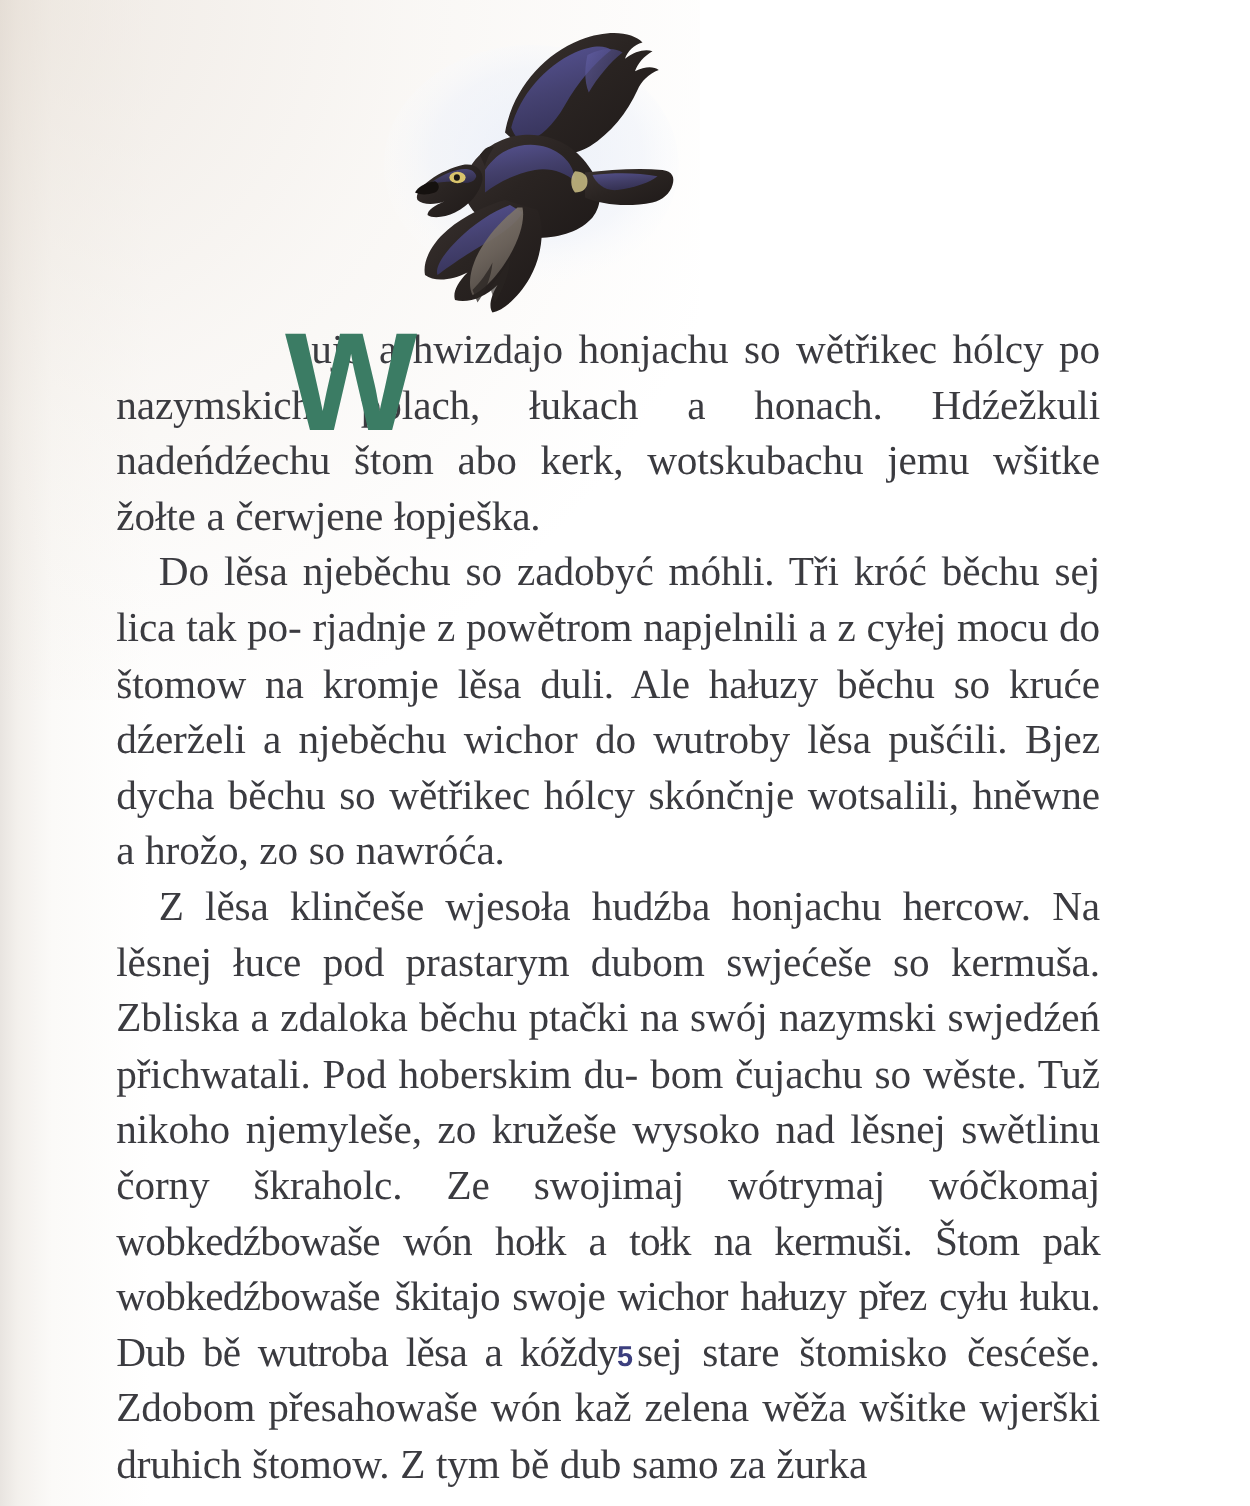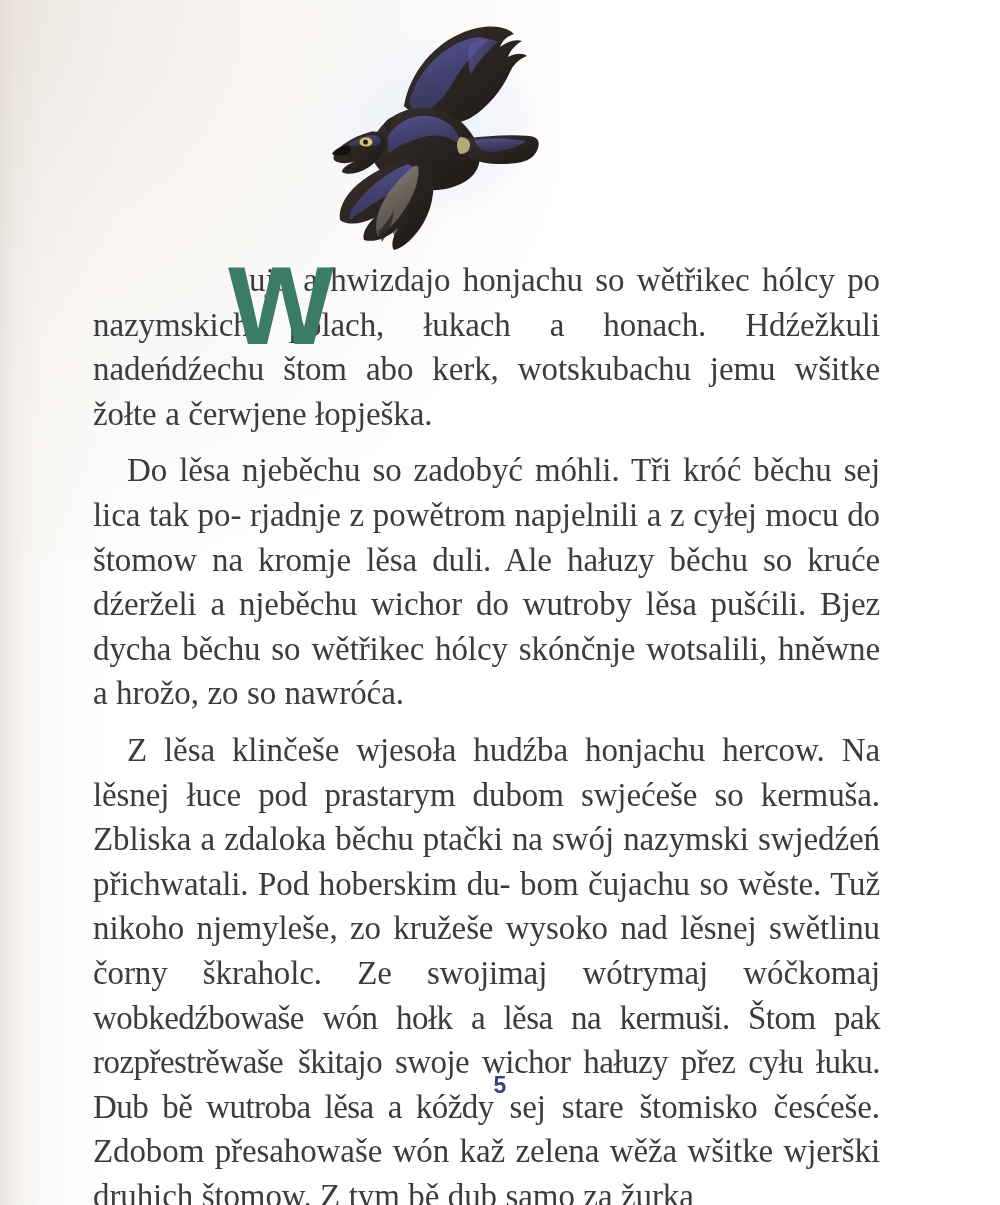--- a/index.html
+++ b/index.html
@@ -63,21 +63,21 @@
     font-size: 33px;
     line-height: 44.6px;
     color: #3b3b40;
     font-family: Liberation Serif, serif;
     font-weight: 300;
     letter-spacing: -0.1px;
     text-align: justify;
     text-align-last: left;
     word-spacing: 0.4px;
   }
-  .para + .para { margin-top: 12px; }
+  .para + .para { margin-top: 0px; }
   .indent { text-indent: 34px; }
 
   
   #dropcap {
     position: absolute;
     left: 135px;
     top: -8px;
     width: 0;
     height: 0;
   }
@@ -223,21 +223,21 @@
       <span>wutroby lěsa pušćili. Bjez dycha běchu so wětřikec hólcy skónčnje</span>
       <span>wotsalili, hněwne a hrožo, zo so nawróća.</span>
     </p>
 
     <p class="para indent">
       <span>Z lěsa klinčeše wjesoła hudźba honjachu hercow. Na lěsnej łuce</span>
       <span>pod prastarym dubom swjećeše so kermuša. Zbliska a zdaloka běchu</span>
       <span>ptački na swój nazymski swjedźeń přichwatali. Pod hoberskim du-</span>
       <span>bom čujachu so wěste. Tuž nikoho njemyleše, zo kružeše wysoko</span>
       <span>nad lěsnej swětlinu čorny škraholc. Ze swojimaj wótrymaj wóčkomaj</span>
-      <span class="tight">wobkedźbowaše wón hołk a lěsa na kermuši. Štom pak rozpřestrěwaše</span>
+      <span class="tight">wobkedźbowaše wón hołk a tołk na kermuši. Štom pak wobkedźbowaše</span>
       <span class="tight">škitajo swoje wichor hałuzy přez cyłu łuku. Dub bě wutroba lěsa a kóždy</span>
       <span>sej stare štomisko česćeše. Zdobom přesahowaše wón kaž zelena</span>
       <span>wěža wšitke wjerški druhich štomow. Z tym bě dub samo za žurka</span>
     </p>
 
   </div>
 
   <div id="folio">5</div>
 
 </div>

